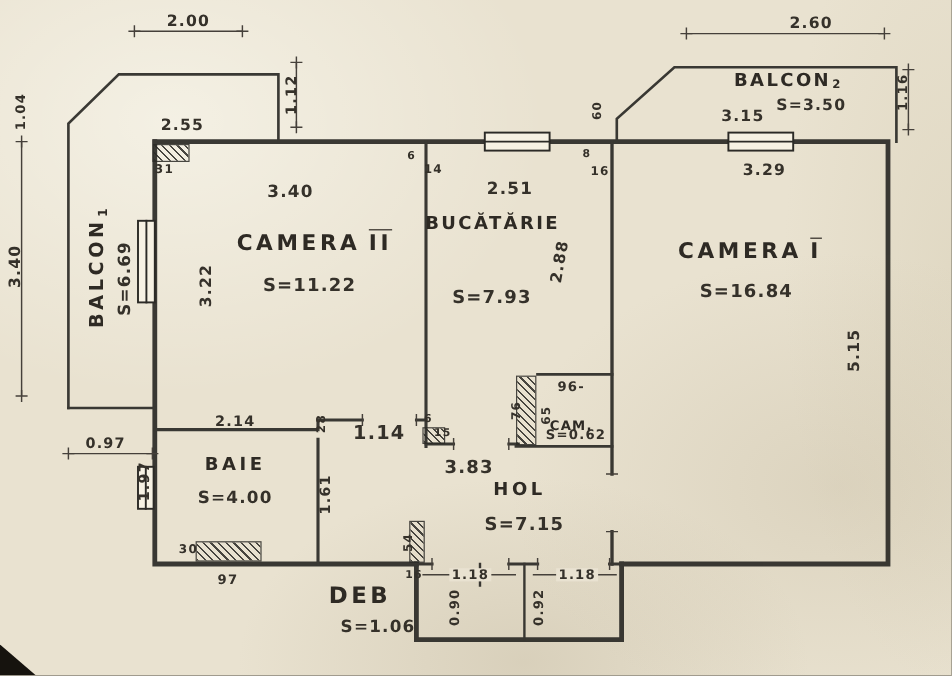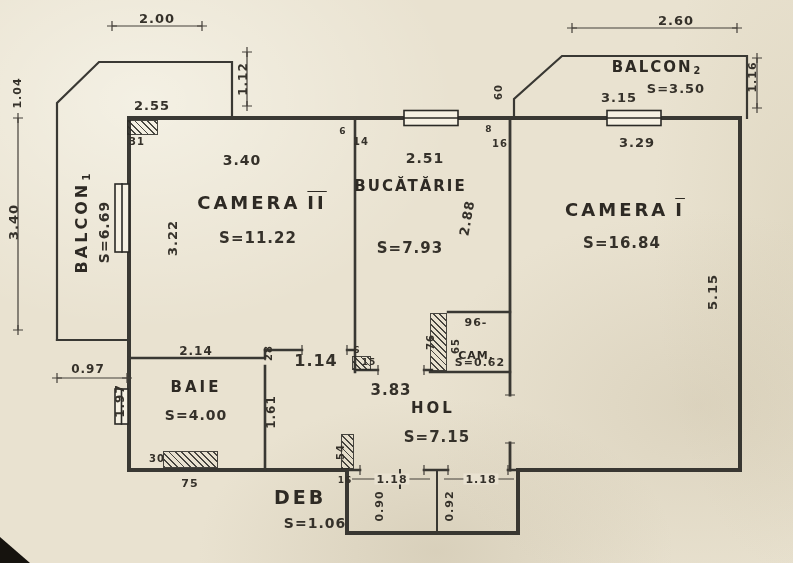--- a/index.html
+++ b/index.html
@@ -133,20 +133,20 @@
   <div class="lbl" style="left:137px;top:142px;font-size:10px;">31</div>
   <div class="lbl" style="left:343px;top:131px;font-size:9px;">6</div>
   <div class="lbl" style="left:361px;top:142px;font-size:10px;">14</div>
   <div class="lbl" style="left:489px;top:129px;font-size:9px;">8</div>
   <div class="lbl" style="left:500px;top:144px;font-size:10px;">16</div>
   <div class="lbl rot" style="left:499px;top:92px;font-size:10px;">60</div>
   <div class="lbl rot" style="left:269px;top:353px;font-size:10px;">28</div>
   <div class="lbl" style="left:357px;top:350px;font-size:9px;">6</div>
   <div class="lbl" style="left:369px;top:362px;font-size:9px;">15</div>
   <div class="lbl" style="left:157px;top:459px;font-size:10px;">30</div>
-  <div class="lbl" style="left:190px;top:483px;font-size:11px;">75</div>
+  <div class="lbl" style="left:190px;top:483px;font-size:11px;">97</div>
   <div class="lbl rot" style="left:341px;top:452px;font-size:10px;">54</div>
   <div class="lbl" style="left:345px;top:480px;font-size:9px;">16</div>
   <div class="lbl rot" style="left:456px;top:346px;font-size:10px;">65</div>
   <div class="lbl rot" style="left:431px;top:342px;font-size:10px;">76</div>
 
   <div class="corner-mark"></div>
 </div>
 
 </body></html>

